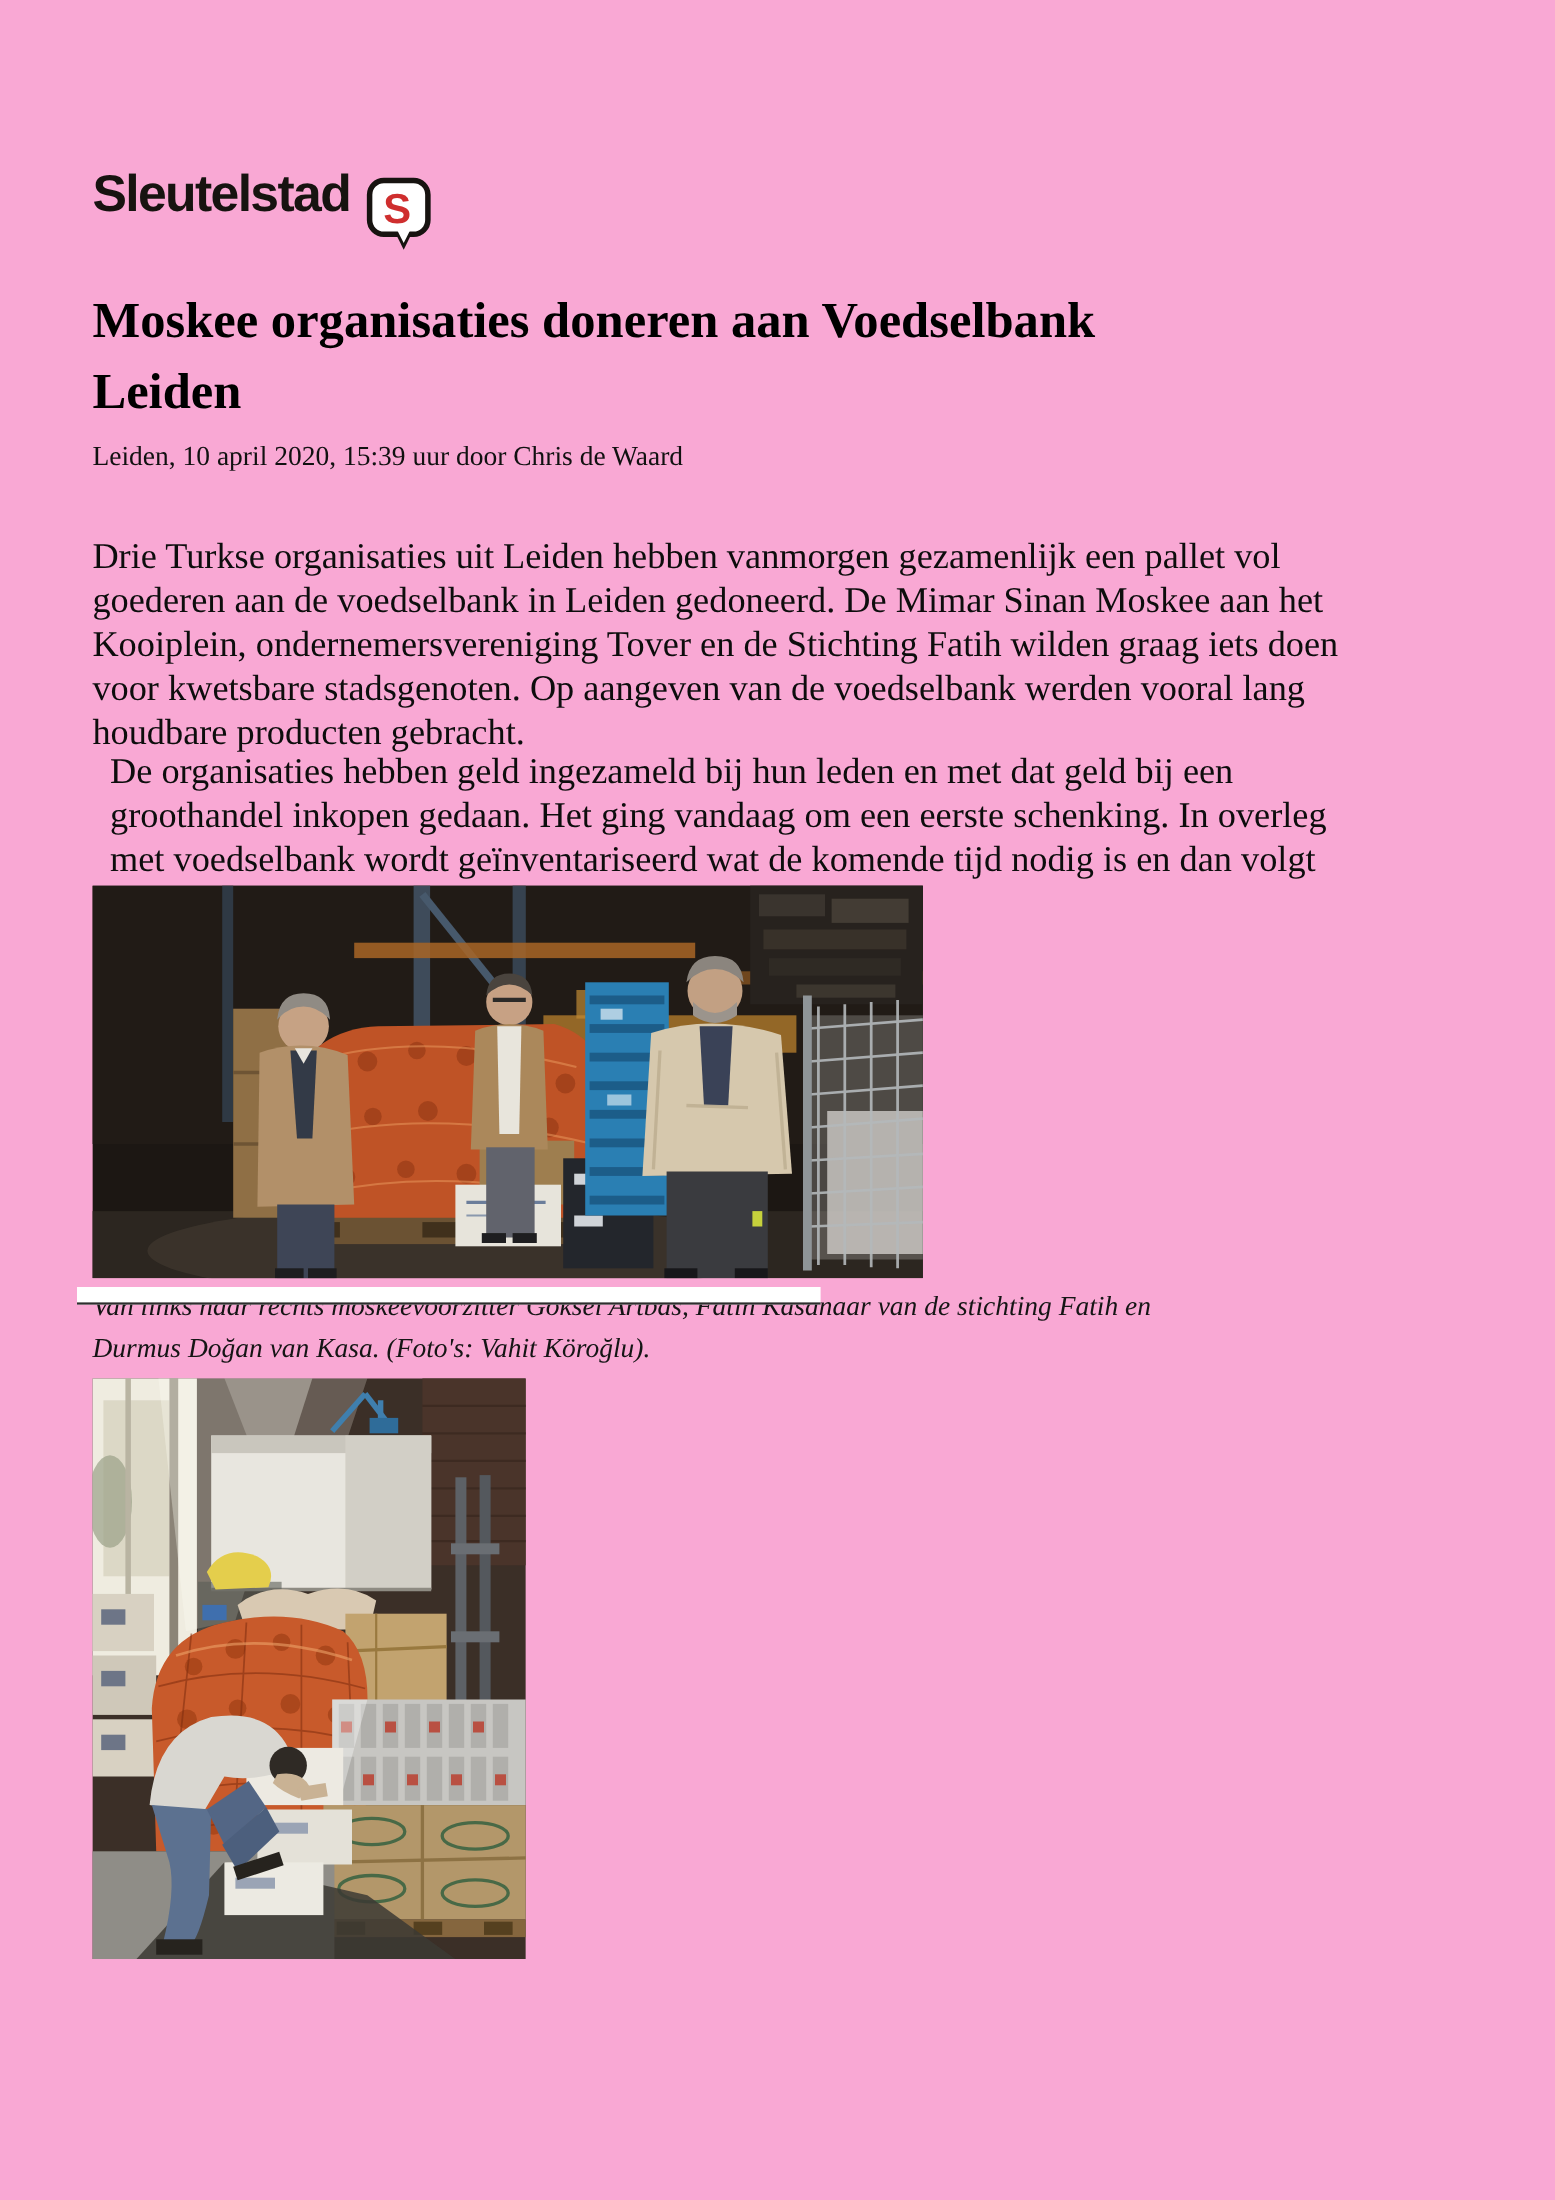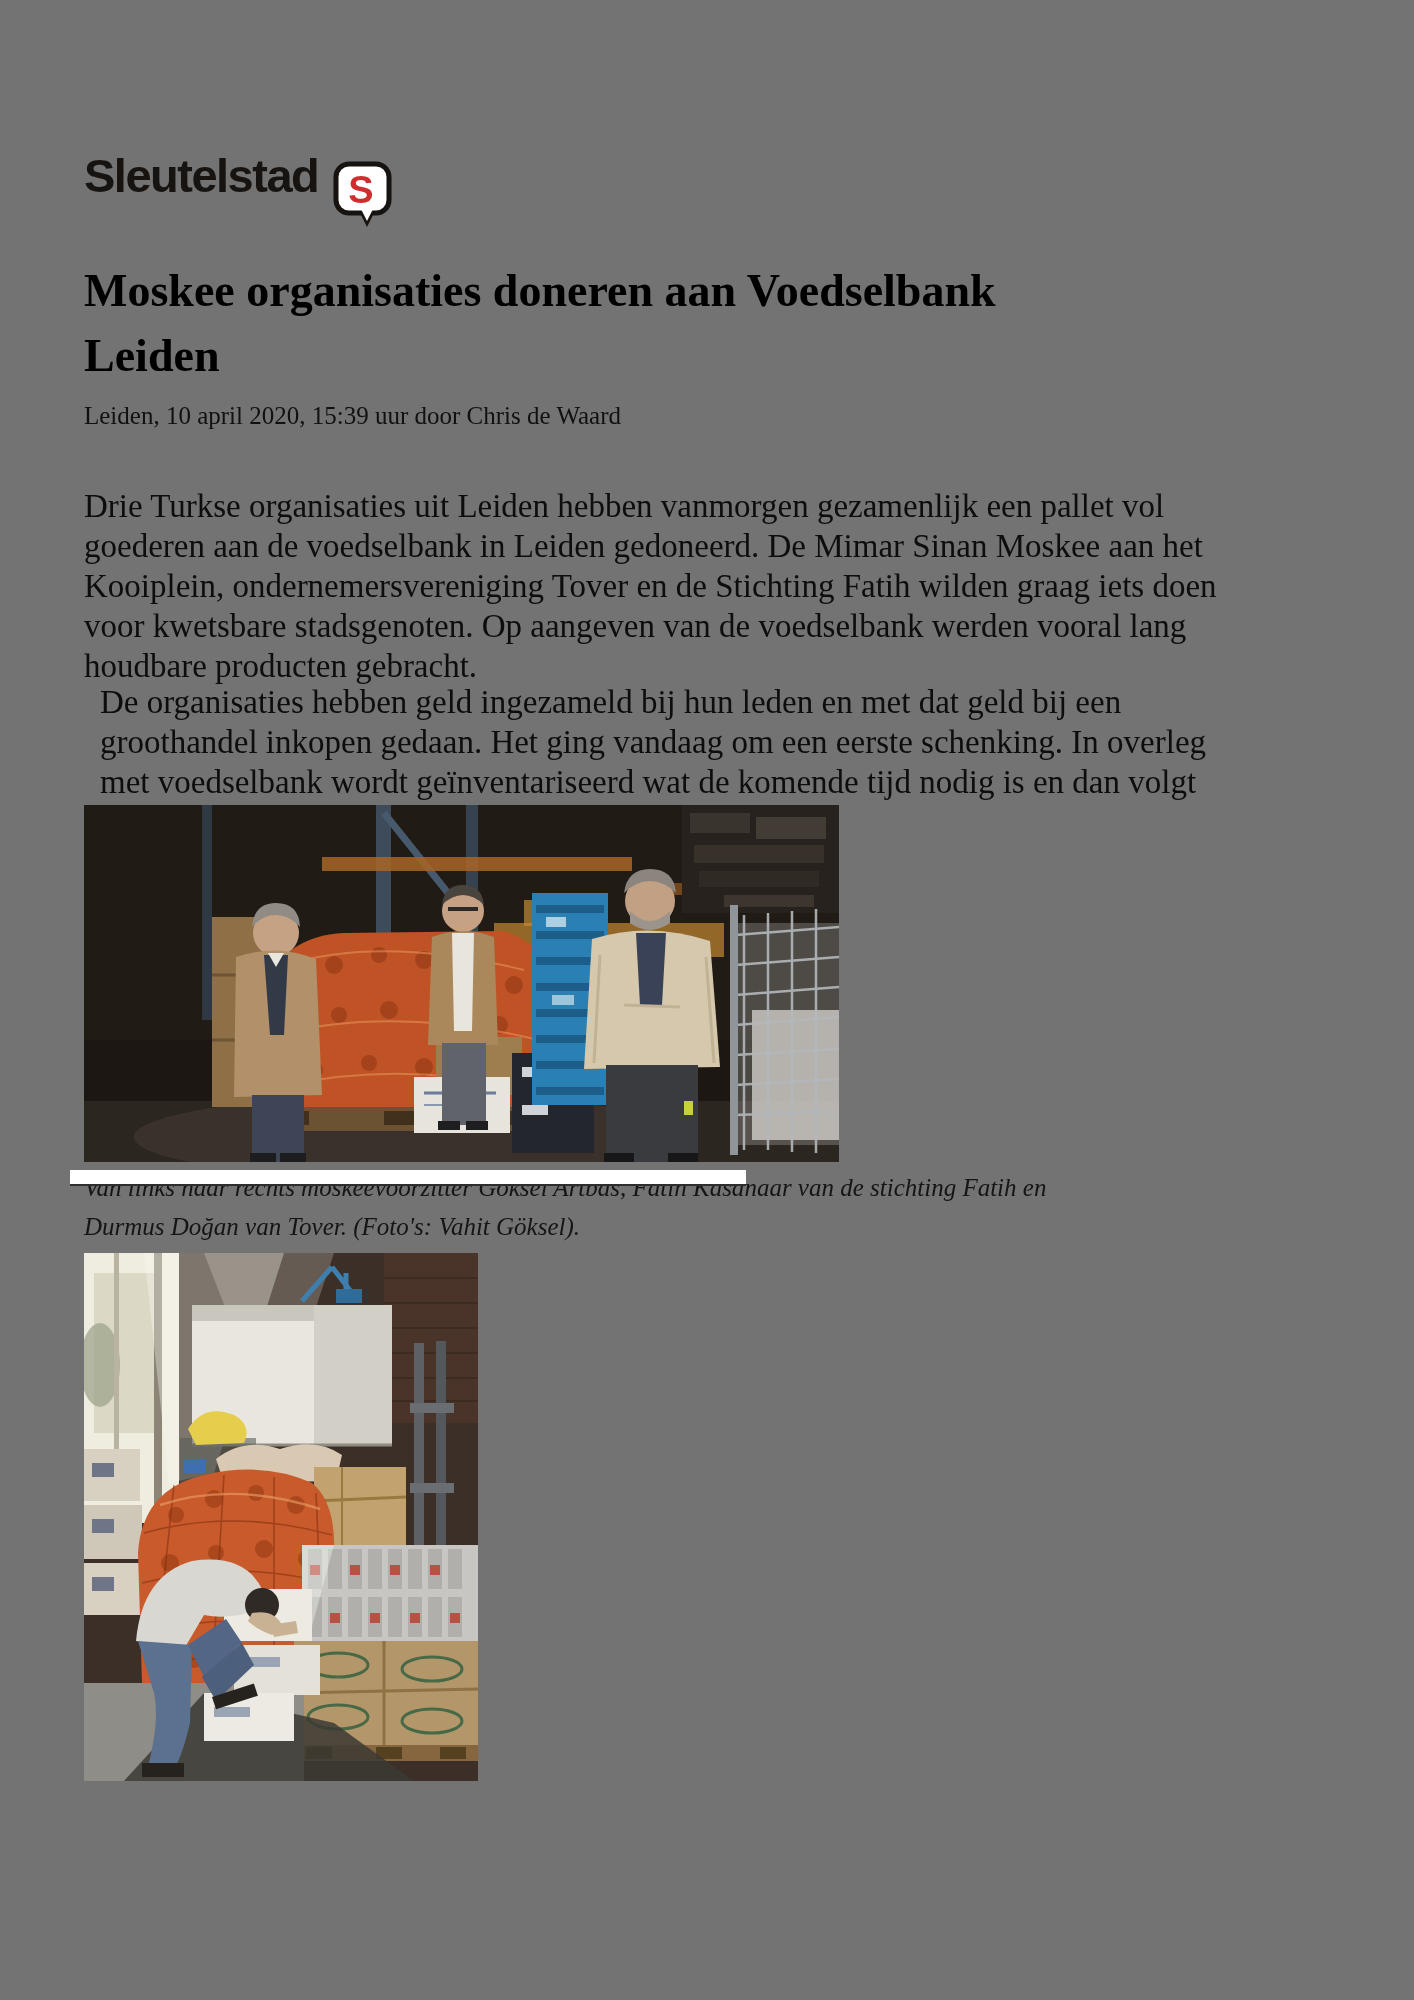--- a/index.html
+++ b/index.html
@@ -1,21 +1,21 @@
 <!DOCTYPE html>
 <html><head>
 <meta charset="utf-8">
 <style>
   html,body{margin:0;padding:0;}
   body{background:#e9e9e9;}
   .page{
     position:relative;
     width:1414px;height:2000px;
     margin:0 auto;
-    background:#737373;
+    background:#f9a8d4;
     overflow:hidden;
     font-family:"Liberation Serif", serif;
     color:#111111;
   }
   
   .logo{
     position:absolute;left:84px;top:150px;
     display:flex;align-items:flex-start;gap:14px;
   }
   .logo-text{
@@ -221,21 +221,21 @@
         <rect x="522" y="260" width="92" height="97" fill="#3a3b3f"></rect>
         <rect x="600" y="296" width="9" height="14" fill="#c6d13c"></rect>
         <rect x="520" y="348" width="30" height="9" fill="#17171a"></rect>
         <rect x="584" y="348" width="30" height="9" fill="#17171a"></rect>
       </g>
     </svg>
   </div>
 
   <div class="caption">
     <div><span class="struck">Van links naar rechts moskeevoorzitter Göksel Artbas, Fatih Kasa</span><span>naar van de stichting Fatih en</span></div>
-    <div>Durmus Doğan van Tover. (Foto's: Vahit Göksel).</div>
+    <div>Durmus Doğan van Kasa. (Foto's: Vahit Köroğlu).</div>
   </div>
 
   <div class="photo2">
     <svg viewBox="0 0 394 528" preserveAspectRatio="none">
       <rect width="394" height="528" fill="#3b2f27"></rect>
 
       <rect x="0" y="0" width="95" height="270" fill="#efece0"></rect>
       <rect x="10" y="20" width="60" height="160" fill="#dcd8c6"></rect>
       <ellipse cx="18" cy="110" rx="22" ry="40" fill="#97а" opacity="0"></ellipse>
       <ellipse cx="16" cy="112" rx="20" ry="42" fill="#9aa188" opacity="0.7"></ellipse>

